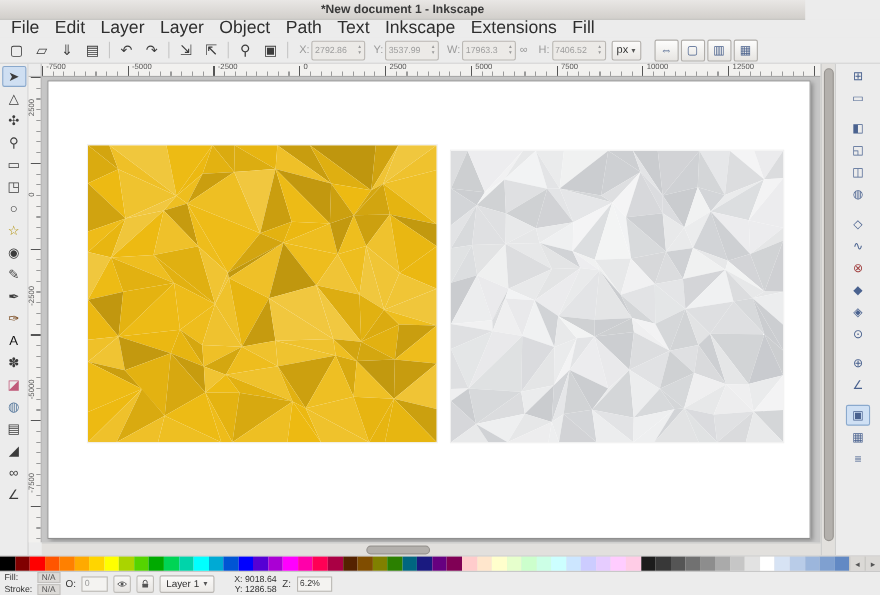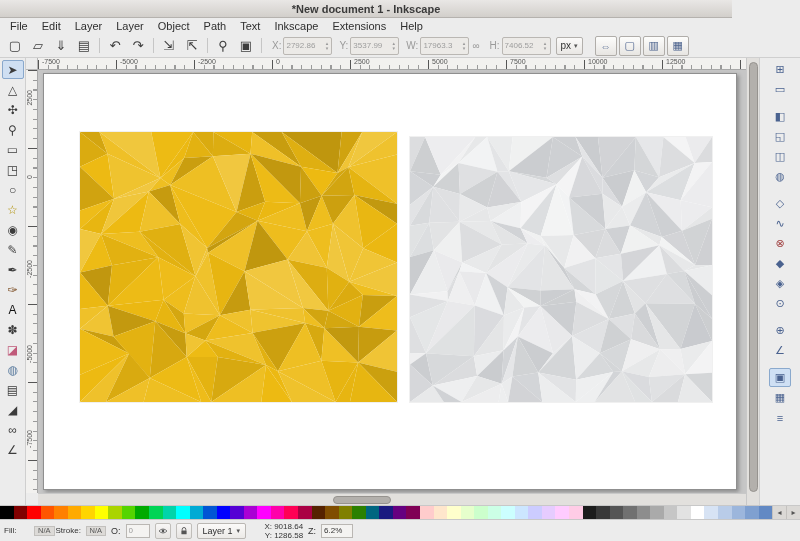--- a/index.html
+++ b/index.html
@@ -2,21 +2,21 @@
 <html><head>
 <meta charset="utf-8">
 <title>Inkscape</title>
 <style>
   *{margin:0;padding:0;box-sizing:border-box;}
   html,body{width:800px;height:541px;overflow:hidden;}
   body{position:relative;background:#ececec;font-family:"Liberation Sans","DejaVu Sans",sans-serif;font-size:11px;color:#2e2e2e;}
 
   .titlebar{position:absolute;left:0;top:0;width:732px;height:18px;background:linear-gradient(#e9e7e5,#d2cfcb);border-bottom:1px solid #b5b2ae;display:flex;align-items:center;justify-content:center;font-weight:bold;font-size:11px;color:#3a3a3a;}
   .menubar{position:absolute;left:0;top:18px;width:800px;height:16px;background:#ececec;display:flex;align-items:center;padding-left:3px;}
-  .menu-item{padding:1px 7px;font-size:11px;cursor:default;}
+  .menu-item{padding:1px 7px;font-size:16px;cursor:default;}
 
   .toolbar{position:absolute;left:0;top:34px;width:800px;height:24px;background:#ececec;border-bottom:1px solid #cfcfcf;display:flex;align-items:center;padding:0 4px;}
   .cmdicons{display:flex;align-items:center;gap:1px;}
   .tbtn{width:22px;height:20px;display:flex;align-items:center;justify-content:center;border:1px solid transparent;border-radius:2px;font-size:13px;color:#3c3c3c;cursor:default;}
   .tsep{width:1px;height:15px;background:#c6c6c6;margin:0 3px;display:inline-block;}
   .ctrl-label{font-size:10px;color:#9a9a9a;margin:0 2px 0 7px;}
   .spin{display:inline-flex;align-items:center;height:18px;border:1px solid #bab7b3;background:#eceae7;border-radius:2px;}
   .spin input{width:38px;height:15px;border:none;background:transparent;font-size:8px;color:#9d9d9d;padding:0 2px;font-family:"Liberation Sans","DejaVu Sans",sans-serif;}
   .spin .arrows{display:flex;flex-direction:column;width:9px;font-size:5px;line-height:5px;color:#9a9a9a;align-items:center;}
   .lockico{font-size:10px;color:#9a9a9a;margin:0 3px;}
@@ -50,21 +50,21 @@
   .snapbar .tool{color:#4a628f;font-size:11px;}
   .snap-gap{height:6px;}
   .tool.snap-active{background:#cfe0f4;border-color:#8aa9cd;}
 
   .palette{position:absolute;left:0;top:505px;width:800px;height:14px;background:#e8e6e4;border-top:1px solid #c8c8c8;display:flex;align-items:stretch;}
   .swatches{flex:1;display:flex;}
   .swatch{flex:1;}
   .pal-arrow{width:14px;display:flex;align-items:center;justify-content:center;font-size:8px;color:#555;border-left:1px solid #c4c2bf;background:#dbd9d6;}
 
   .statusbar{position:absolute;left:0;top:519px;width:800px;height:22px;background:#ececec;border-top:1px solid #c8c8c8;display:flex;align-items:center;padding:0 4px;gap:5px;}
-  .fs-block{display:flex;flex-direction:row;justify-content:center;gap:1px;}
+  .fs-block{display:flex;flex-direction:column;justify-content:center;gap:1px;}
   .fs-row{display:flex;align-items:center;gap:3px;font-size:8px;line-height:8px;}
   .fs-label{width:27px;color:#333;}
   .fs-value{color:#555;background:#dcdad7;padding:0 3px;border:1px solid #c2c0bd;font-size:7.5px;}
   .op-label{font-size:9px;color:#333;}
   .op-input{width:24px;height:14px;font-size:8px;border:1px solid #bab7b3;background:#f4f3f1;color:#999;padding:0 2px;font-family:inherit;}
   .mini-btn{width:16px;height:16px;display:flex;align-items:center;justify-content:center;border:1px solid #c0beba;background:linear-gradient(#f8f7f6,#e6e4e1);border-radius:2px;}
   .layer-dd{display:flex;align-items:center;gap:4px;height:16px;border:1px solid #bab7b3;background:linear-gradient(#fbfaf9,#eceae7);padding:0 5px;font-size:9px;border-radius:2px;}
   .dd-arr{font-size:7px;color:#555;}
   .status-msg{flex:1;font-size:9px;color:#2e2e2e;white-space:nowrap;overflow:hidden;text-overflow:ellipsis;}
   .coords{display:flex;flex-direction:column;align-items:flex-end;font-size:8px;color:#333;line-height:9px;min-width:52px;}
@@ -80,21 +80,21 @@
 <div class="menubar">
     <span class="menu-item">File</span>
     <span class="menu-item">Edit</span>
     <span class="menu-item">Layer</span>
     <span class="menu-item">Layer</span>
     <span class="menu-item">Object</span>
     <span class="menu-item">Path</span>
     <span class="menu-item">Text</span>
     <span class="menu-item">Inkscape</span>
     <span class="menu-item">Extensions</span>
-    <span class="menu-item">Help</span>
+    <span class="menu-item">Fill</span>
   </div>
 
 <div class="toolbar">
   <span class="cmdicons">
       <span class="tbtn">
         <span>▢</span>
       </span>
       <span class="tbtn">
         <span>▱</span>
       </span>

